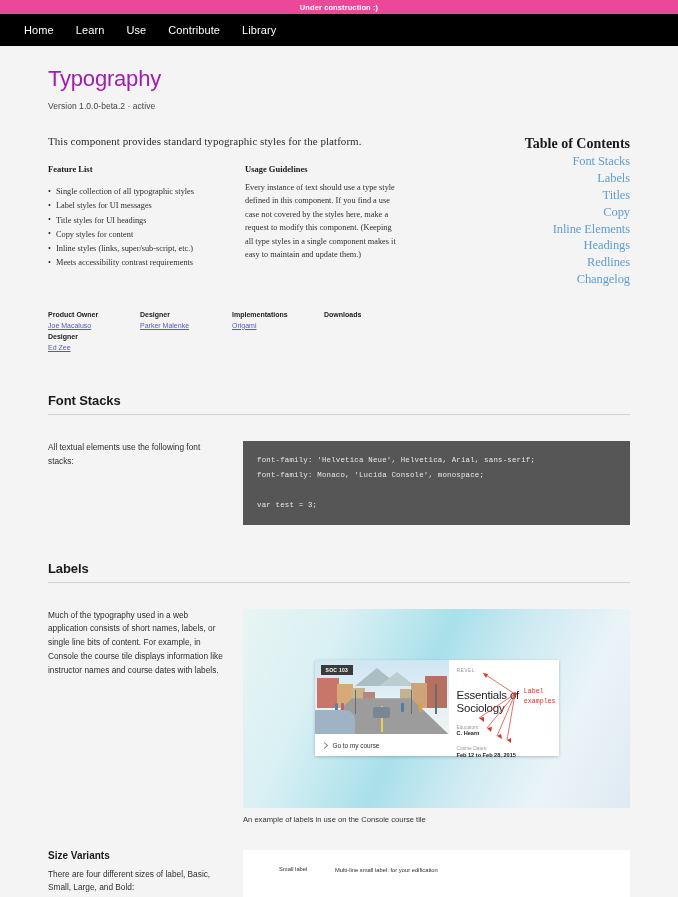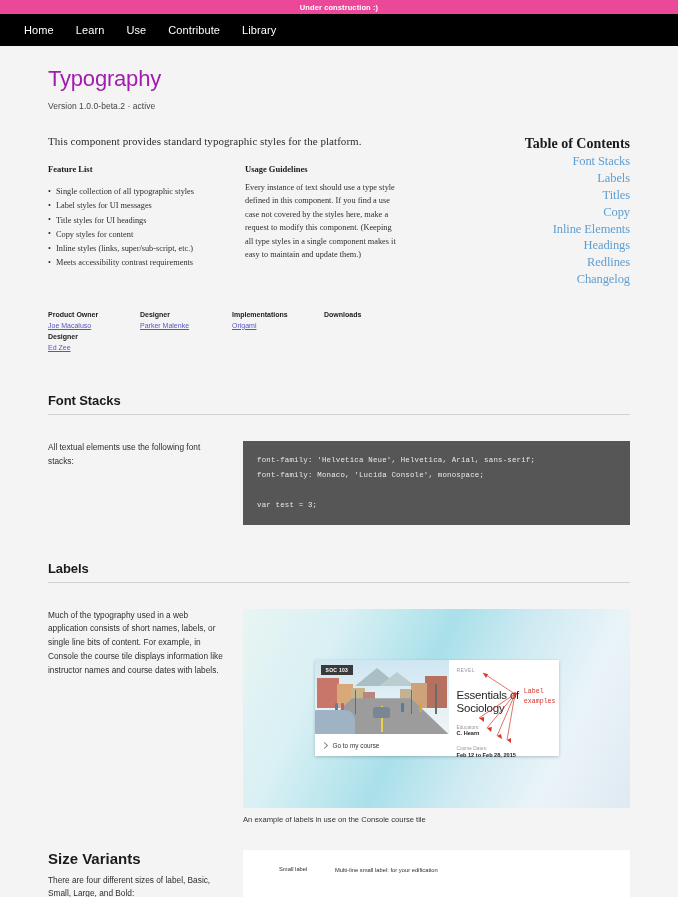--- a/index.html
+++ b/index.html
@@ -150,21 +150,21 @@
   .row { display: flex; margin-top: 26px; }
   .row-left { width: 195px; padding-right: 18px; }
   .row-right { flex: 1; }
   .body-text {
     font-size: 8.3px;
     color: #2e2e2e;
     line-height: 1.66;
   }
 
   .subhead {
-    font-size: 15px;
+    font-size: 10px;
     font-weight: bold;
     color: #1a1a1a;
     margin-bottom: 7px;
   }
 
   
   .code {
     background: #565656;
     color: #e8e8e8;
     font-family: "Liberation Mono", monospace;

